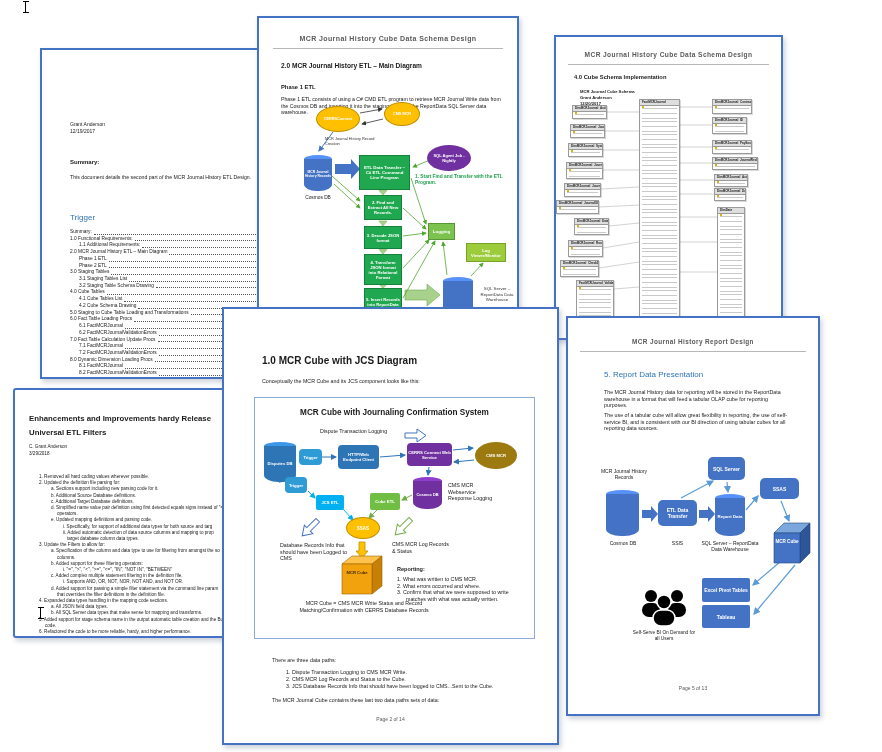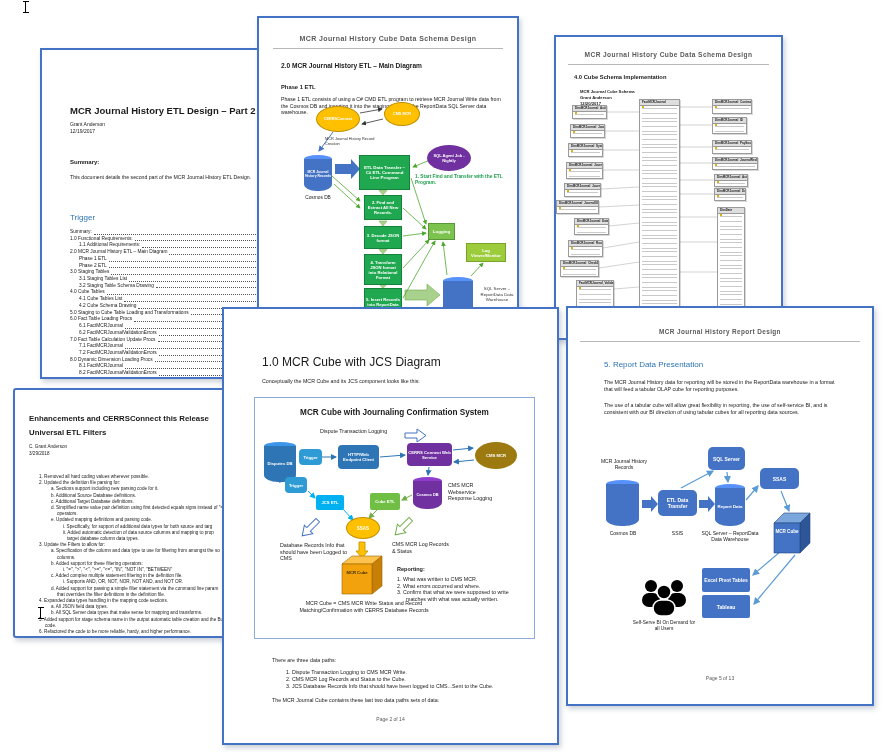--- a/index.html
+++ b/index.html
@@ -43,21 +43,20 @@
   .ibeam::after  { content:''; position:absolute; left:1px; right:1px; top:0; height:1px; background:#000; box-shadow:0 11px 0 #000; }
 </style>
 </head>
 <body>
 
 <div id="canvas">
 
   <div class="ibeam" style="left:22px;top:1px;width:8px;height:13px"></div>
 
   <div class="page" style="left:40px;top:48px;width:280px;height:331px;z-index:1">
-    <div class="a" style="left:28px;top:55px;right:6px;font-size:9.5px;font-weight:bold">MCR Journal History ETL Design – Part 2</div>
     <div class="a" style="left:28px;top:71px;font-size:5px">Grant Anderson</div>
     <div class="a" style="left:28px;top:78px;font-size:5px">12/19/2017</div>
     <div class="a" style="left:28px;top:109px;font-size:6px;font-weight:bold">Summary:</div>
     <div class="a" style="left:28px;top:124px;right:10px;font-size:5.2px">This document details the second part of the MCR Journal History ETL Design.</div>
     <div class="a blueh" style="left:28px;top:163px;font-size:8px">Trigger</div>
     <div class="a" style="left:28px;top:179px;right:2px">
 
         <div class="toc-row ind-0">
           <span>Summary:</span>
           <span class="toc-dots"></span>
@@ -335,21 +334,21 @@
         <div class="sch-h">DimMCRJournal_Days</div>
         <div class="sch-b"></div>
       </div>
     <div class="sch" style="left:161px;top:170px;width:28px;height:135px">
         <div class="sch-h">DimDate</div>
         <div class="sch-b"></div>
       </div>
   </div>
 
   <div class="page" style="left:13px;top:388px;width:260px;height:250px;z-index:4;border-radius:3px;overflow:hidden">
-    <div class="a" style="left:14px;top:24px;font-size:7.8px;font-weight:bold">Enhancements and CERRSConnect this Release</div>
+    <div class="a" style="left:14px;top:24px;font-size:7.8px;font-weight:bold">Enhancements and Improvements hardy Release</div>
     <div class="a" style="left:14px;top:38px;font-size:7.8px;font-weight:bold">Universal ETL Filters</div>
     <div class="a" style="left:14px;top:54px;font-size:4.6px">C. Grant Anderson</div>
     <div class="a" style="left:14px;top:61px;font-size:4.6px">3/29/2018</div>
     <div class="a" style="left:14px;top:84px;right:0">
 
         <div class="dl-row lvl-1">
           <span>1.   Removed all hard coding values wherever possible.</span>
         </div>
 
         <div class="dl-row lvl-1">
@@ -450,21 +449,21 @@
 
         <div class="dl-row lvl-1">
           <span>6.   Refactored the code to be more reliable, hardy, and higher performance.</span>
         </div>
       </div>
   </div>
 
   <div class="ibeam" style="left:37px;top:607px;width:8px;height:13px;z-index:5"></div>
 
   <div class="page" style="left:222px;top:307px;width:337px;height:438px;z-index:6">
-    <div class="a" style="left:38px;top:46px;font-size:12px;font-weight:normal">1.0  MCR Cube with JCS Diagram</div>
+    <div class="a" style="left:38px;top:46px;font-size:10px;font-weight:bold">1.0  MCR Cube with JCS Diagram</div>
     <div class="a" style="left:38px;top:69px;font-size:5.3px">Conceptually the MCR Cube and its JCS component looks like this:</div>
     <div class="a" style="left:30px;top:88px;width:281px;height:242px;border:1.5px solid #8EAADB;box-sizing:border-box"></div>
     <div class="a ctr" style="left:30px;top:99px;width:281px;font-size:8.2px;font-weight:bold">MCR Cube with Journaling Confirmation System</div>
 
     <svg class="a" style="left:0;top:0" width="337" height="438">
       <defs>
         <marker id="em-b" markerWidth="6" markerHeight="6" refX="5" refY="3" orient="auto">
             <path d="M0,0L6,3L0,6z" fill="#2E75B6"></path>
           </marker>
         <marker id="em-c" markerWidth="6" markerHeight="6" refX="5" refY="3" orient="auto">
@@ -541,21 +540,21 @@
         <div style="white-space:nowrap">1.   Dispute Transaction Logging to CMS MCR Write.</div>
 
         <div style="white-space:nowrap">2.   CMS MCR Log Records and Status to the Cube.</div>
 
         <div style="white-space:nowrap">3.   JCS Database Records Info that should have been logged to CMS...Sent to the Cube.</div>
       </div>
     <div class="a" style="left:48px;top:388px;right:10px;font-size:5.3px">The MCR Journal Cube contains these last two data paths sets of data:</div>
     <div class="a ctr" style="left:0;top:407px;width:100%;font-size:5px;color:#595959">Page 2 of 14</div>
   </div>
 
-  <div class="page" style="left:566px;top:306px;width:308px;height:400px;z-index:6">
+  <div class="page" style="left:566px;top:316px;width:254px;height:400px;z-index:6">
     <div class="a hdr" style="left:0;top:20px;width:100%;font-size:6.4px">MCR Journal History Report Design</div>
     <div class="hrule" style="left:12px;right:12px;top:33px"></div>
     <div class="a blueh" style="left:36px;top:52px;font-size:8px">5.  Report Data Presentation</div>
     <div class="a" style="left:36px;top:71px;right:28px;font-size:5.3px;line-height:6.6px">The MCR Journal History data for reporting will be stored in the ReportData warehouse in a format that will feed a tabular OLAP cube for reporting purposes.</div>
     <div class="a" style="left:36px;top:94px;right:28px;font-size:5.3px;line-height:6.6px">The use of a tabular cube will allow great flexibility in reporting, the use of self-service BI, and is consistent with our BI direction of using tabular cubes for all reporting data sources.</div>
 
     <svg class="a" style="left:0;top:0" width="308" height="400">
       <defs>
         <marker id="fm-l" markerWidth="6" markerHeight="6" refX="5" refY="3" orient="auto">
             <path d="M0,0L6,3L0,6z" fill="#5B9BD5"></path>

